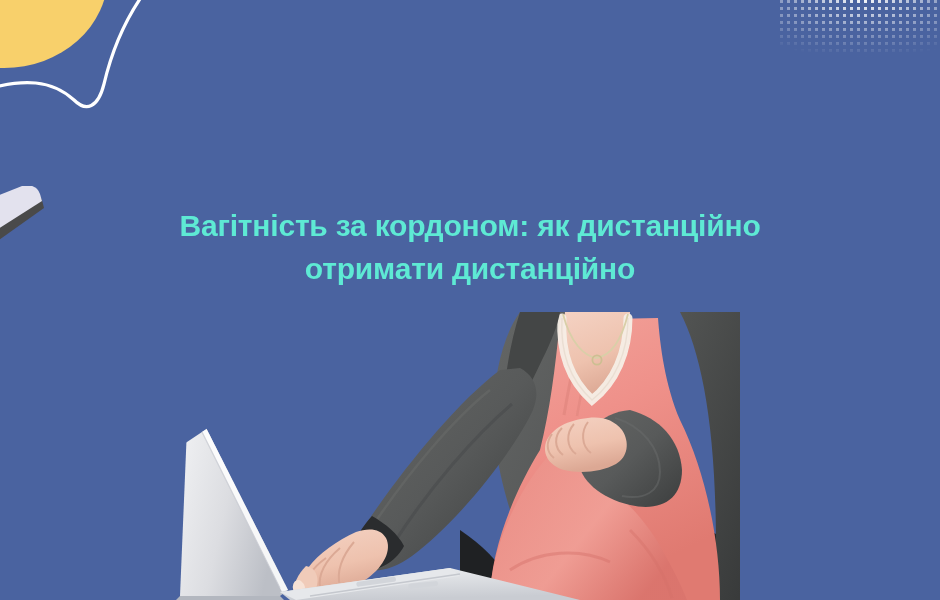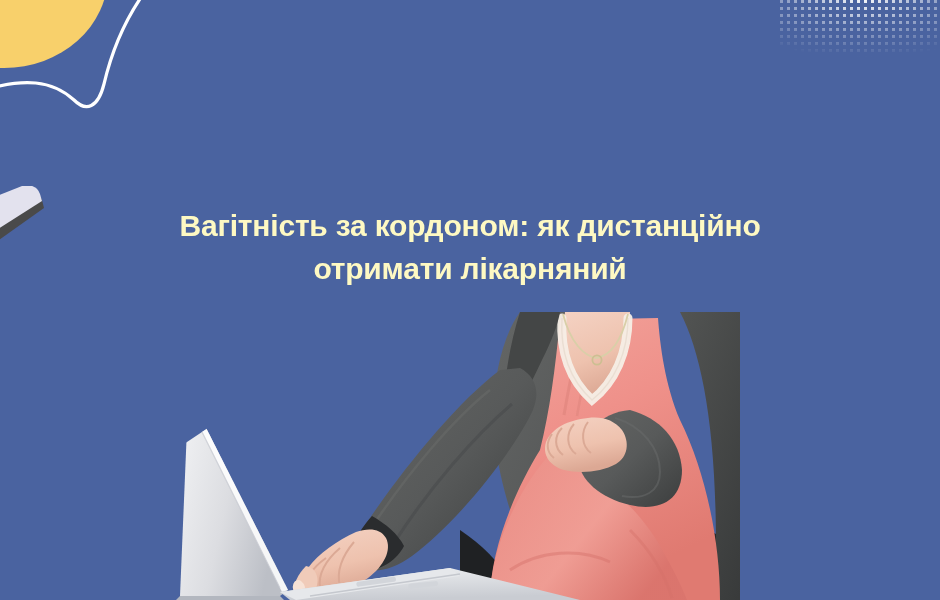--- a/index.html
+++ b/index.html
@@ -65,21 +65,21 @@
   .title-wrap {
     position: absolute;
     left: 0;
     right: 0;
     top: 205px;
     text-align: center;
     padding: 0 70px;
     box-sizing: border-box;
   }
   .title {
-    color: #fef9c3;
+    color: #5eead4;
     font-size: 30px;
     font-weight: bold;
     line-height: 1.42;
     letter-spacing: -0.2px;
     margin: 0;
   }
 
   
   .photo {
     position: absolute;
@@ -120,21 +120,21 @@
     <rect x="0" y="0" width="160" height="60" fill="url(#dotpat)" mask="url(#dotmask)"></rect>
   </svg>
 
   <svg class="left-card" viewBox="0 0 88 58">
     <path d="M -30 48 L 68 8 Q 82 4 86 14 L 88 22 L 40 56 L -30 58 Z" fill="#4a4a4a"></path>
     <path d="M -30 38 L 66 0 Q 80 -3 84 8 L 86 15 L 34 48 L -30 50 Z" fill="#e3e2ee"></path>
   </svg>
 
   <div class="title-wrap">
     <div class="title">Вагітність за кордоном: як дистанційно</div>
-    <div class="title">отримати лікарняний</div>
+    <div class="title">отримати дистанційно</div>
   </div>
 
   <div class="photo">
     <svg viewBox="0 0 600 300" width="600" height="300">
       <defs>
         <linearGradient id="dressG" x1="0" y1="0" x2="0.4" y2="1">
           <stop offset="0%" stop-color="#f2a49c"></stop>
           <stop offset="45%" stop-color="#ef918a"></stop>
           <stop offset="100%" stop-color="#e07a71"></stop>
         </linearGradient>

